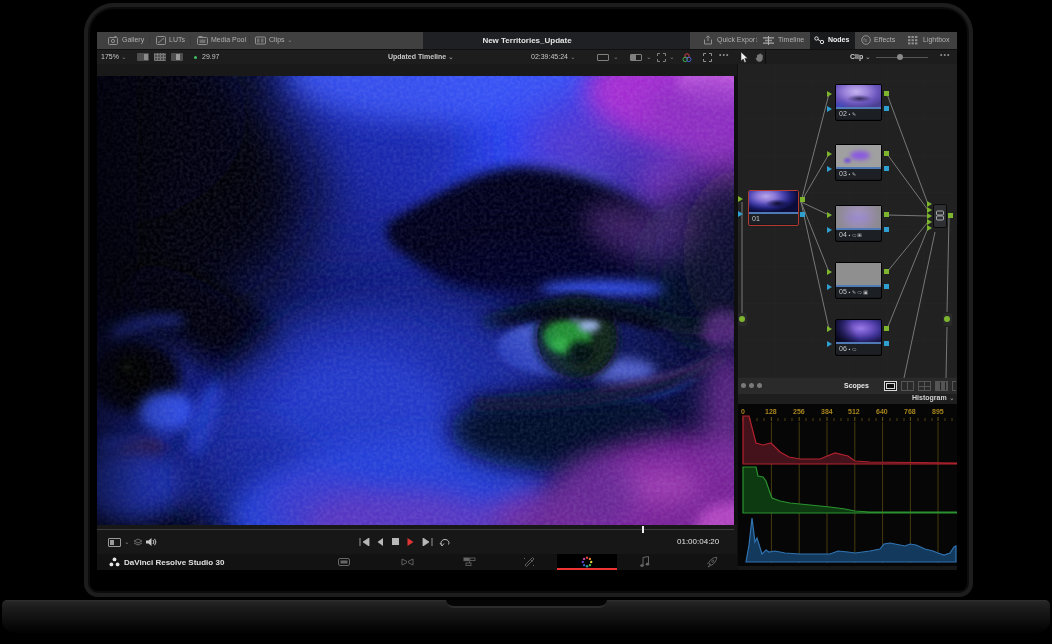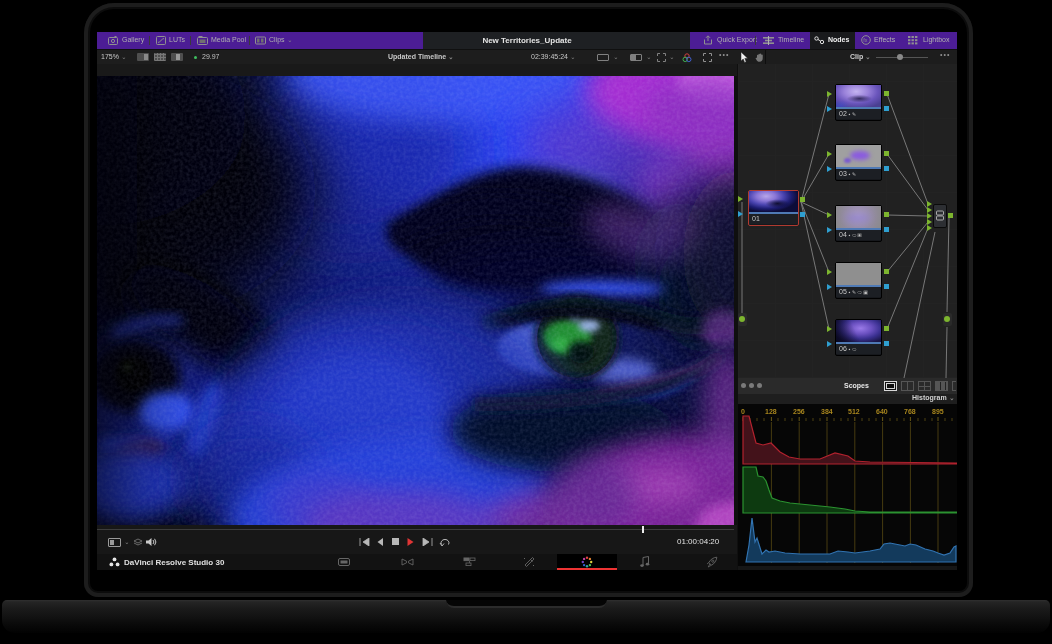--- a/index.html
+++ b/index.html
@@ -10,21 +10,21 @@
   
   #lid { left:84px; top:3px; width:889px; height:594px; border-radius:30px 30px 14px 14px;
     background:#000; box-shadow: inset 0 0 0 4px #1d1d1d, inset 0 0 0 6px #0c0c0c; }
   #base { left:2px; top:600px; width:1048px; height:33px; border-radius:5px 5px 13px 13px;
     background:linear-gradient(#303030 0px,#242424 2px,#1b1b1b 8px,#131313 16px,#090909 25px,#020202 100%); }
   #notch { left:446px; top:600px; width:161px; height:8px; background:#050505;
     border-radius:0 0 9px 9px; border-bottom:2px solid #2c2c2c; }
   
   #ui { left:97px; top:32px; width:860px; height:538px; background:#0f0f0f; overflow:hidden;
     color:#9a9a9a; font-size:7px; }
-  .row1 { left:0; top:0; width:860px; height:17px; background:#4c1d95; }
+  .row1 { left:0; top:0; width:860px; height:17px; background:#404040; }
   .row2 { left:0; top:17px; width:860px; height:15px; background:#1d1d1d; border-top:1px solid #101010; }
   .vstrip { left:0; top:32px; width:640px; height:12px; background:#191919; }
   #face { left:0; top:44px; width:637px; height:449px; background:#05051a; }
   .transport { left:0; top:493px; width:640px; height:29px; background:#171717; }
   .botbar { left:0; top:522px; width:640px; height:16px; background:#121212; }
   #nodepanel { left:641px; top:32px; width:219px; height:314px; background:#212121; overflow:hidden; }
   .scopeshdr { left:641px; top:346px; width:219px; height:16px; background:#2a2a2a; }
   .histhdr { left:641px; top:362px; width:219px; height:10px; background:#1e1e1e; }
   #histo { left:641px; top:372px; width:219px; height:162px; background:#060606; }
   .histfoot { left:641px; top:534px; width:219px; height:4px; background:#161616; }

